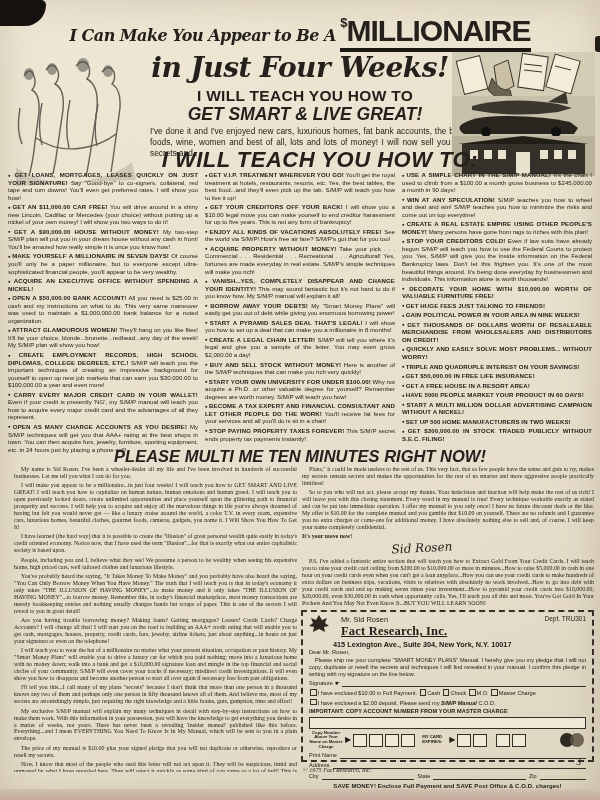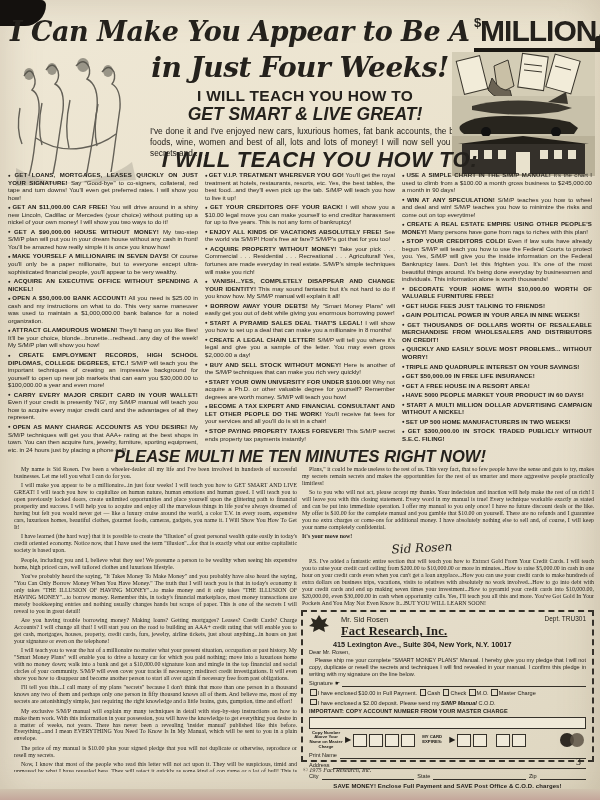--- a/index.html
+++ b/index.html
@@ -8,21 +8,21 @@
     box-shadow:inset 0 0 40px rgba(120,100,70,.25);
     font-family:"Liberation Sans",sans-serif;color:#24211c;}
   .abs{position:absolute;}
   .blob{top:0;left:0;width:46px;height:26px;background:#14110e;border-radius:0 6px 26px 0;}
   .edge-tick{top:36px;right:0;width:5px;height:16px;background:#221e18;border-radius:3px 0 0 3px;}
   .bottom-band{left:0;bottom:0;width:600px;height:11px;
     background:linear-gradient(180deg,#cfc2ae,#c4a79b);}
   
   .script{font-family:"DejaVu Serif",serif;font-style:italic;font-weight:bold;letter-spacing:-.5px;}
   .h1row{top:14px;left:10px;width:580px;text-align:center;white-space:nowrap;}
-  .h1row .script{font-size:27px;}
+  .h1row .script{font-size:16px;}
   .mill{font-family:"Liberation Sans",sans-serif;font-style:normal;font-weight:900;font-size:30px;
     letter-spacing:-1px;border-bottom:4px solid #1c1914;padding-bottom:1px;}
   .mill-d{font-size:13px;vertical-align:14px;font-weight:900;}
   .h2row{top:51px;left:60px;width:480px;text-align:center;}
   .h2row .script{font-size:28px;margin-top:20px;}
   .sub1{top:87px;left:140px;width:330px;text-align:center;font-size:15.5px;font-weight:900;letter-spacing:.3px;}
   .sub2{top:104px;left:140px;width:330px;text-align:center;font-size:17.5px;font-weight:900;font-style:italic;}
   .intro{top:126px;left:150px;width:315px;font-size:8.3px;line-height:1.32;text-align:justify;}
   .teach-head{top:147px;left:98px;width:380px;text-align:right;font-size:22px;font-weight:700;
     font-style:italic;letter-spacing:.5px;}

